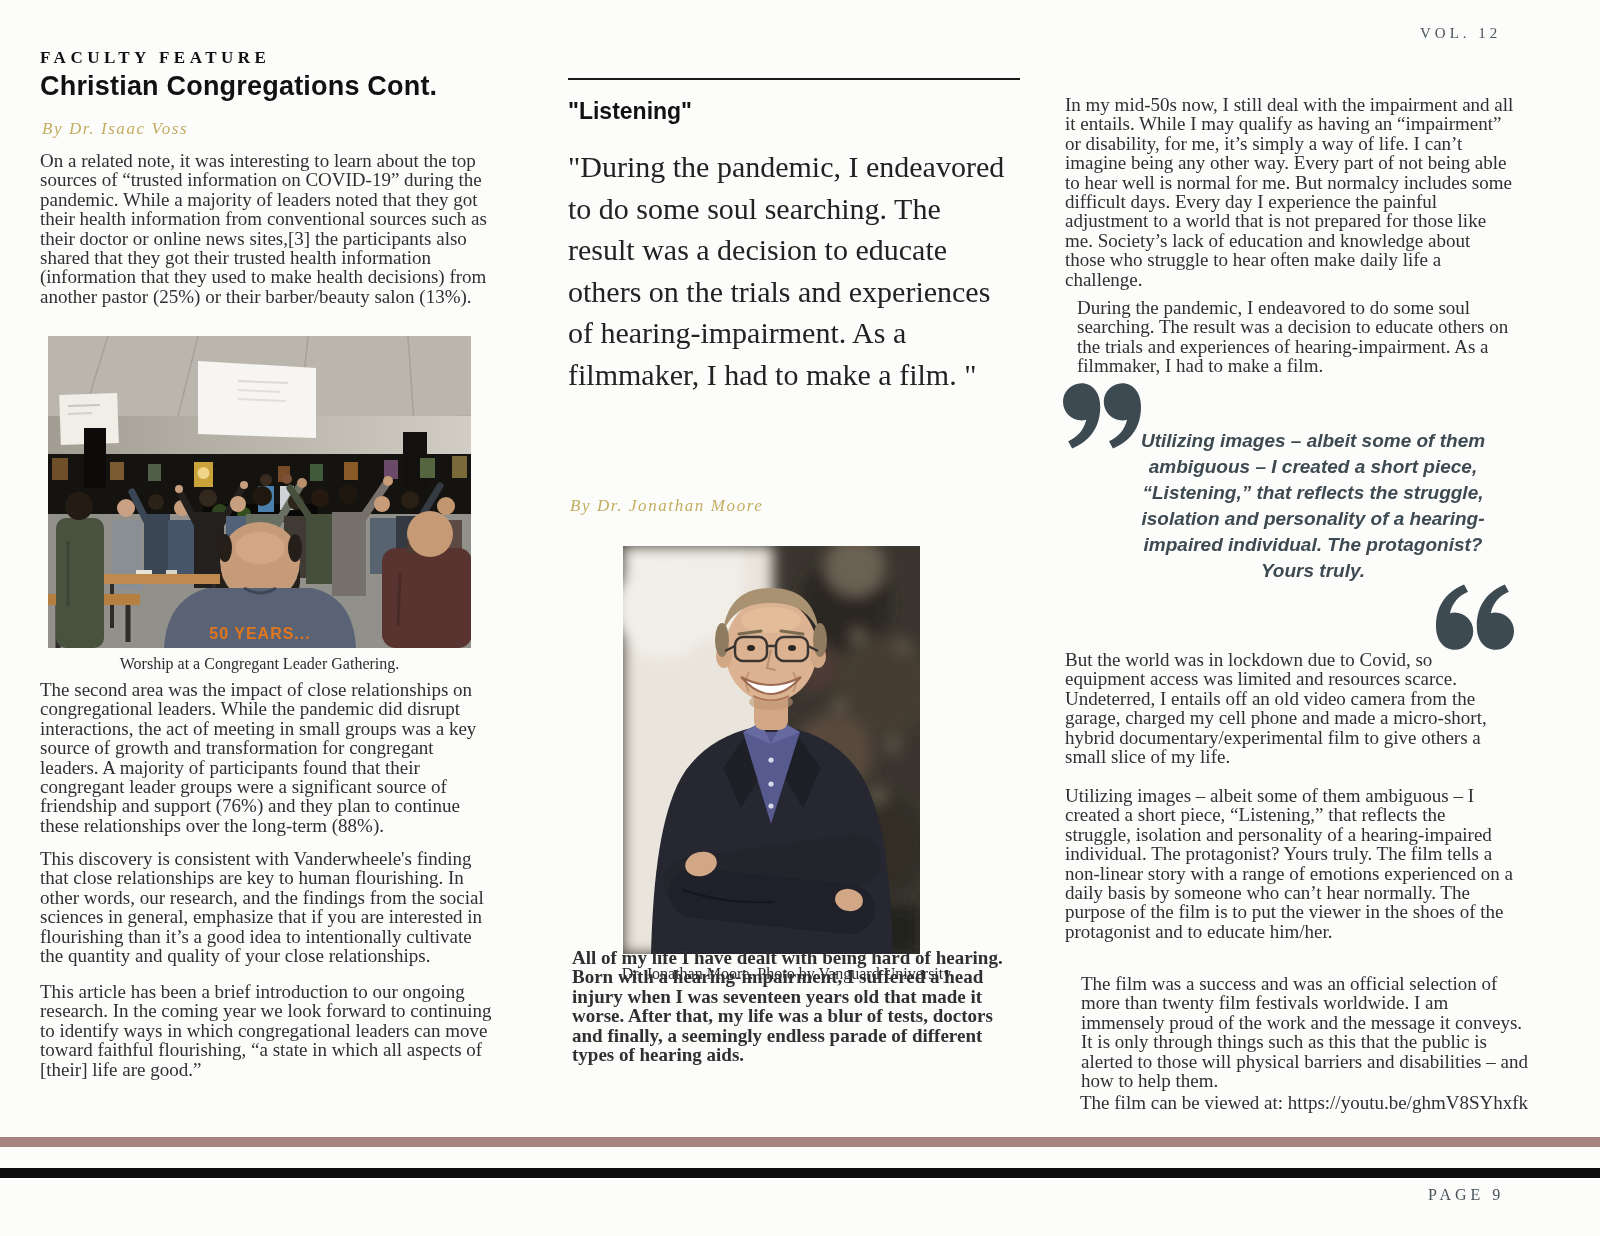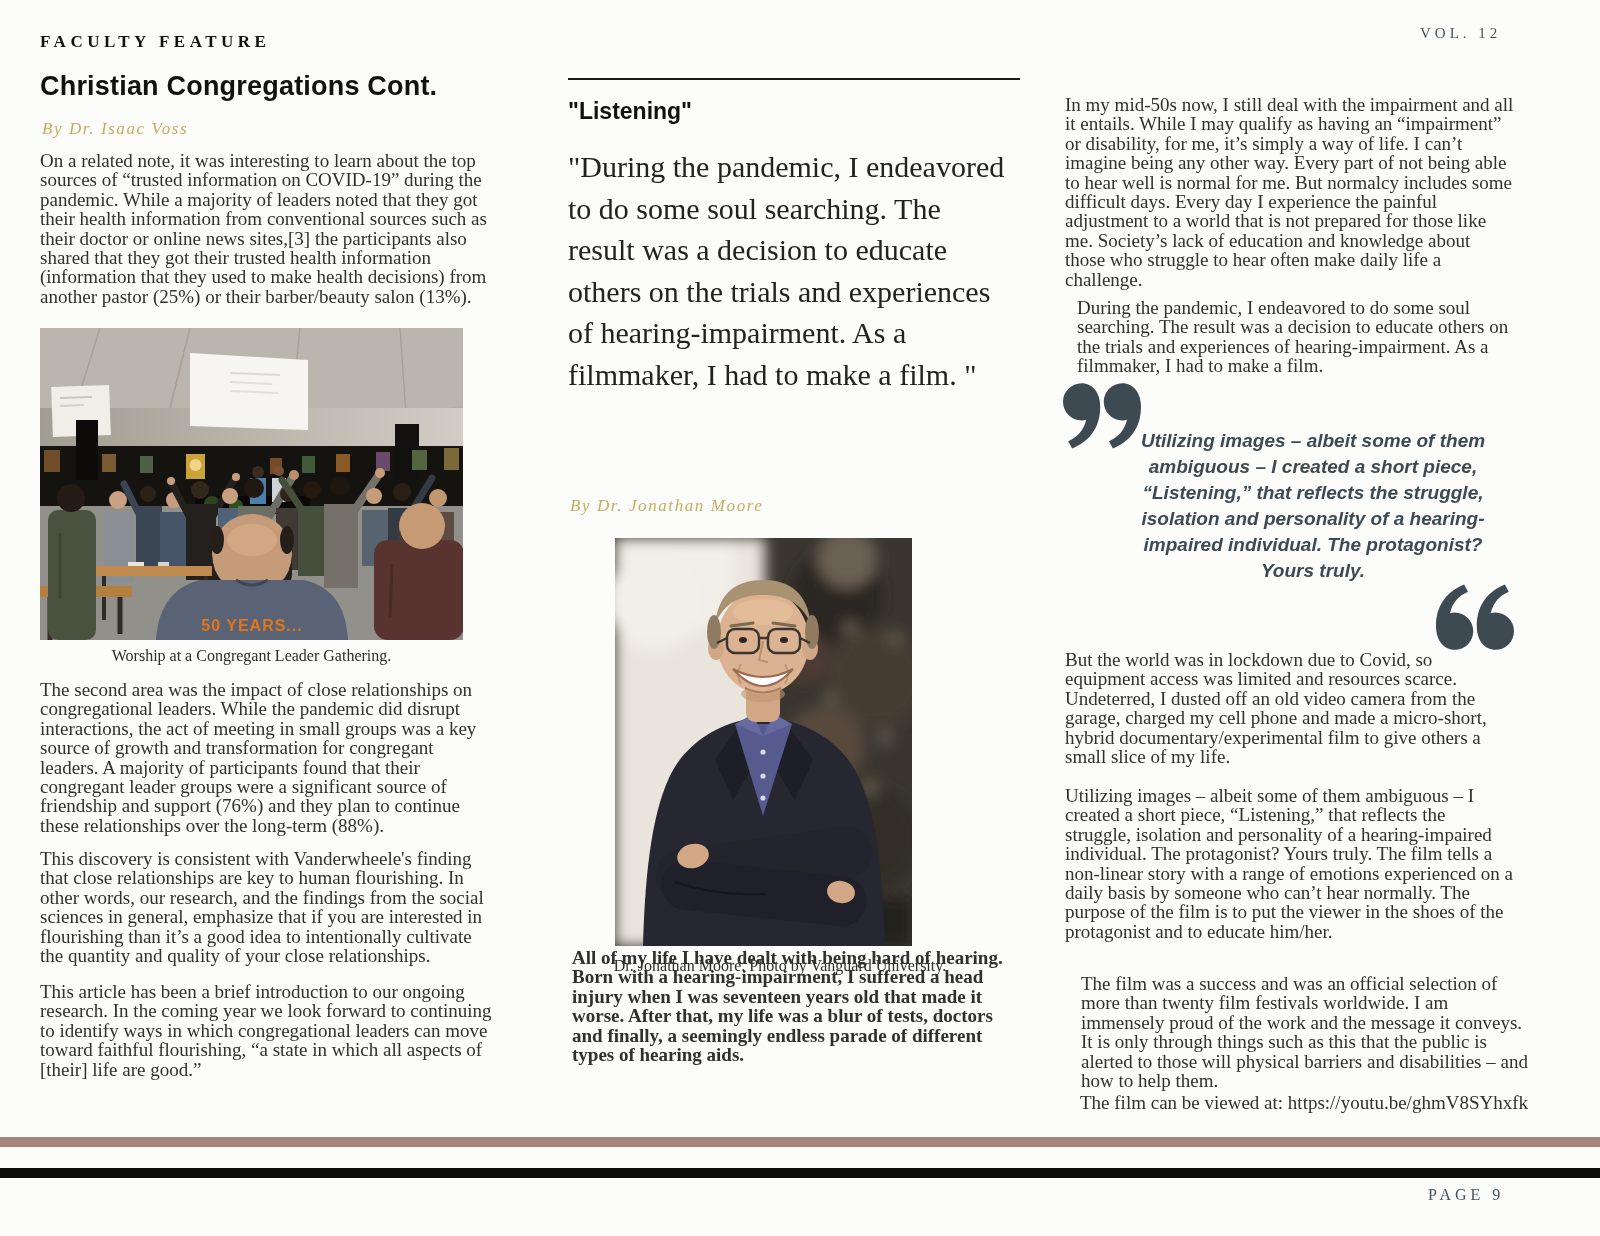--- a/index.html
+++ b/index.html
@@ -24,26 +24,26 @@
       color:var(--heading,#0f0f0f);}
   .bigquote{font-family:"Liberation Serif",serif;font-size:30px;line-height:41.5px;
             color:#222;}
   .pullquote{font-family:"Liberation Sans",sans-serif;font-style:italic;font-weight:700;
              font-size:19px;line-height:26px;color:var(--slate,#3e4a52);text-align:center;}
   .bar{position:absolute;left:-4px;right:-4px;height:10px;border-radius:6px;}
   .bar-mauve{background:var(--mauve,#a5837f);}
   .bar-black{background:var(--bar_black,#0e0d0d);}
   .pagenum{font-family:"Liberation Serif",serif;font-size:16px;letter-spacing:4px;
            color:var(--slate_text,#47525a);}
-  figure{margin:0;}
+  figure{margin:8px;}
 </style>
 </head>
 <body>
 
-<div class="abs kicker" style="left:40px;top:32px;">FACULTY FEATURE</div>
+<div class="abs kicker" style="left:40px;top:48px;">FACULTY FEATURE</div>
 <div class="abs vol" style="left:1420px;top:25px;">VOL. 12</div>
 
 <div>
   <div class="abs title" style="left:40px;top:71px;">Christian Congregations Cont.</div>
   <div class="abs byline" style="left:42px;top:119px;">By Dr. Isaac Voss</div>
   <p class="abs bodytext" style="left:40px;top:151px;width:456px;margin:0;">On a related note, it was interesting to learn about the top sources of “trusted information on COVID-19” during the pandemic. While a majority of leaders noted that they got their health information from conventional sources such as their doctor or online news sites,[3] the participants also shared that they got their trusted health information (information that they used to make health decisions) from another pastor (25%) or their barber/beauty salon (13%).</p>
 
   <figure class="abs" style="left:40px;top:328px;">
     <svg width="423" height="312" viewBox="0 0 423 312">
 
@@ -280,21 +280,21 @@
     </svg>
     <div class="abs pullquote" style="left:1128px;top:428px;width:370px;">Utilizing images – albeit some of them ambiguous – I created a short piece, “Listening,” that reflects the struggle, isolation and personality of a hearing-impaired individual. The protagonist? Yours truly.</div>
     <svg class="abs" style="left:1436px;top:584px;" width="78" height="66" viewBox="0 0 88 74">
       <g fill="#3e4a52" transform="rotate(180 44 37)">
         <path d="M21 0 C9.4 0 0 9.4 0 21 C0 32.6 9.4 42 21 42 C22.8 42 24.5 41.8 26.2 41.3 C23.6 52.8 16.4 60.9 5.9 65.4 L10.3 73.6 C27.8 66.4 42 52 42 26.5 C42 10.6 33.2 0 21 0 Z"></path>
         <path transform="translate(46,0)" d="M21 0 C9.4 0 0 9.4 0 21 C0 32.6 9.4 42 21 42 C22.8 42 24.5 41.8 26.2 41.3 C23.6 52.8 16.4 60.9 5.9 65.4 L10.3 73.6 C27.8 66.4 42 52 42 26.5 C42 10.6 33.2 0 21 0 Z"></path>
       </g>
     </svg>
   </div>
 
-  <p class="abs bodytext" style="left:1065px;top:650px;width:450px;margin:0;">But the world was in lockdown due to Covid, so equipment access was limited and resources scarce. Undeterred, I dusted off an old video camera from the garage, charged my cell phone and made a micro-short, hybrid documentary/experimental film to give others a small slice of my life.</p>
+  <p class="abs bodytext" style="left:1065px;top:650px;width:450px;margin:0;">But the world was in lockdown due to Covid, so equipment access was limited and resources scarce. Undeterred, I entails off an old video camera from the garage, charged my cell phone and made a micro-short, hybrid documentary/experimental film to give others a small slice of my life.</p>
   <p class="abs bodytext" style="left:1065px;top:786px;width:450px;margin:0;">Utilizing images – albeit some of them ambiguous – I created a short piece, “Listening,” that reflects the struggle, isolation and personality of a hearing-impaired individual. The protagonist? Yours truly. The film tells a non-linear story with a range of emotions experienced on a daily basis by someone who can’t hear normally. The purpose of the film is to put the viewer in the shoes of the protagonist and to educate him/her.</p>
   <p class="abs bodytext" style="left:1065px;top:958px;width:450px;margin:16px;">The film was a success and was an official selection of more than twenty film festivals worldwide. I am immensely proud of the work and the message it conveys. It is only through things such as this that the public is alerted to those will physical barriers and disabilities – and how to help them.</p>
   <p class="abs bodytext" style="left:1065px;top:1078px;width:470px;margin:15px;"><span>The film can be viewed at: </span><span>https://youtu.be/ghmV8SYhxfk</span></p>
 </div>
 
 <div class="bar bar-mauve" style="top:1137px;"></div>
 <div class="bar bar-black" style="top:1168px;"></div>
 <div class="abs pagenum" style="left:1428px;top:1186px;">PAGE 9</div>
 
 </body></html>

